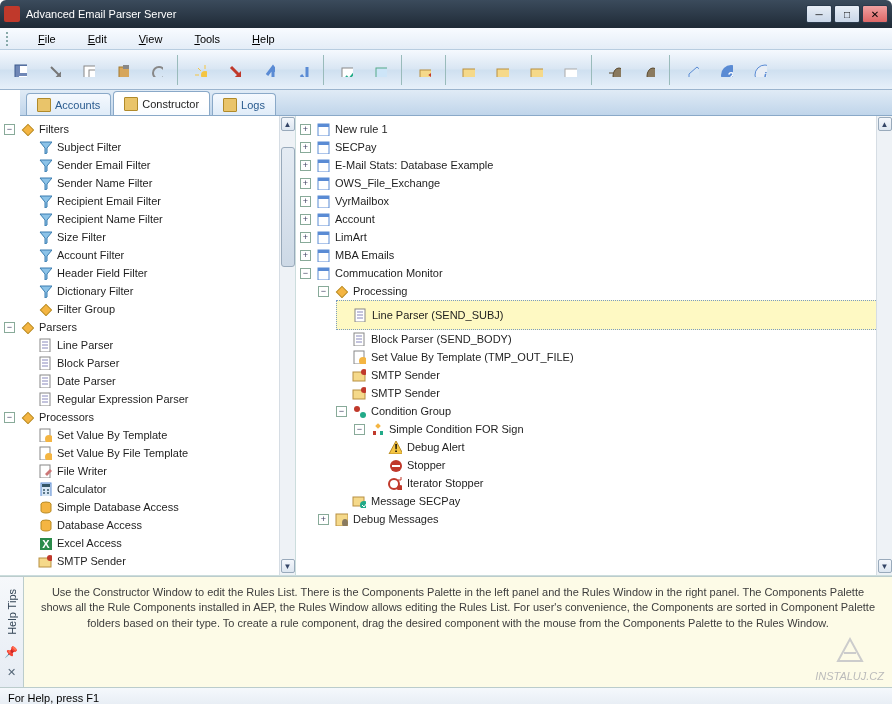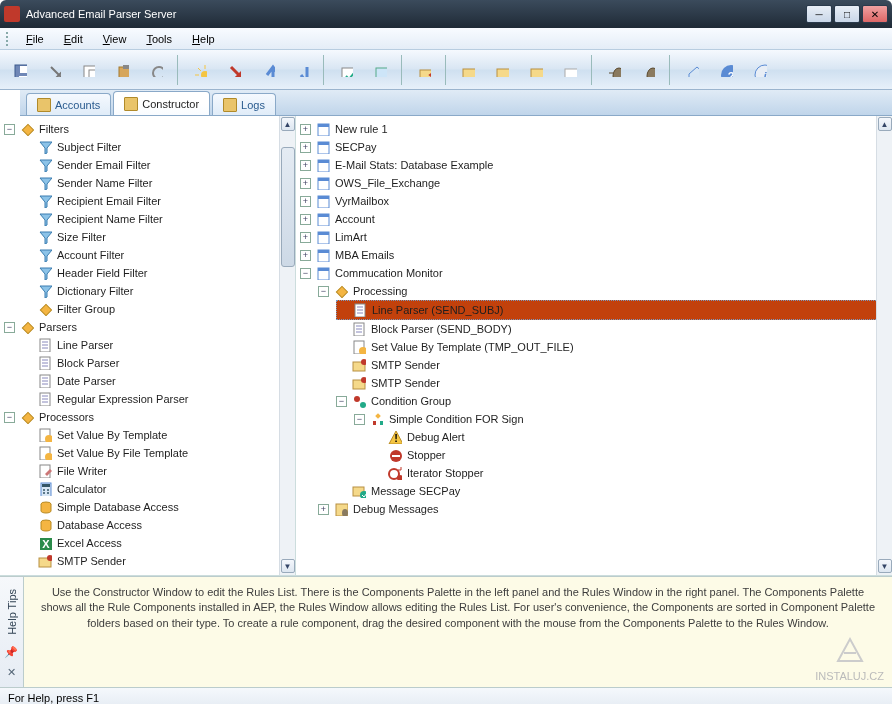--- a/index.html
+++ b/index.html
@@ -7,21 +7,21 @@
 
   
   .titlebar { height: 28px; background: linear-gradient(#3b4b5c,#1f2a36); color:#fff; display:flex; align-items:center; padding:0 4px; border-top-left-radius:6px; border-top-right-radius:6px; }
   .titlebar .app-icon { width:16px; height:16px; background:#c0392b; border-radius:2px; margin-right:6px; }
   .titlebar .title { flex:1; }
   .titlebar .btns { display:flex; gap:2px; }
   .titlebar .btn { width:26px; height:18px; background:linear-gradient(#e8eef6,#c9d6e8); border:1px solid #2a3a4c; border-radius:2px; display:flex; align-items:center; justify-content:center; color:#000; font-size:10px; }
   .titlebar .close { background:linear-gradient(#f0a1a1,#d66); }
 
   
-  .menubar { height:22px; background:linear-gradient(#f8fbff,#e4edf7); border-bottom:1px solid #b8cde0; display:flex; align-items:center; padding:0 6px; gap:4px; }
+  .menubar { height:22px; background:linear-gradient(#f8fbff,#e4edf7); border-bottom:1px solid #b8cde0; display:flex; align-items:center; padding:0 6px; gap:16px; }
   .menubar .handle { width:4px; height:14px; border-left:2px dotted #8aa; margin-right:4px; }
   .menubar span { padding:2px 8px; cursor:default; }
   .menubar span u { text-decoration: underline; }
 
   
   .toolbar { height:40px; background:linear-gradient(#f5f9fe,#d9e6f3 48%,#cfe0f0 52%,#e7f0fa); border-bottom:1px solid #9bb4ce; display:flex; align-items:center; padding:0 4px; gap:2px; }
   .toolbar .tbtn { width:32px; height:32px; display:flex; align-items:center; justify-content:center; border:1px solid transparent; border-radius:3px; }
   .toolbar .sep { width:2px; height:30px; border-left:1px solid #9bb; margin:0 3px; }
   .toolbar svg { width:24px; height:24px; }
 
@@ -39,34 +39,34 @@
   .scrollstub .arrow { width:14px; height:14px; margin:1px auto; background:linear-gradient(#f4f7fc,#dde6f0); border:1px solid #9ab; border-radius:2px; display:flex;align-items:center;justify-content:center; color:#346; font-size:8px; }
   .rightpane { flex:1; position:relative; }
   .rscrollstub { position:absolute; right:0; top:0; bottom:0; width:16px; background:#eef2f6; border-left:1px solid #d6dde4; }
   .rscrollstub .arrow { width:14px; height:14px; margin:1px auto; background:linear-gradient(#f4f7fc,#dde6f0); border:1px solid #9ab; border-radius:2px; display:flex;align-items:center;justify-content:center; color:#346; font-size:8px; }
 
   
   ul.tree { list-style:none; padding:4px 0 4px 4px; margin:0; overflow:hidden; }
   ul.tree ul { list-style:none; margin:0; padding-left:18px; }
   li.node { padding:0; }
   .noderow { display:flex; align-items:center; height:18px; padding-right:4px; white-space:nowrap; }
-  .noderow.selected { background:#c2410c; border:1px dotted #7a9cc2; height:20px; }
+  .noderow.selected { background:#fef9c3; border:1px dotted #7a9cc2; height:30px; }
   .toggle { width:11px; height:11px; border:1px solid #8a9; color:#446; display:flex; align-items:center; justify-content:center; margin-right:4px; font-size:9px; background:#fff; line-height:1; cursor:default; }
   .toggle.empty { border:none; background:transparent; }
   .nicon { width:16px; height:16px; margin-right:4px; flex-shrink:0; display:flex; align-items:center; justify-content:center; }
   .nlabel { color:#1e1e1e; }
   svg.i { width:14px; height:14px; }
 
   
   .helpbar { display:flex; border-top:1px solid #bcc; background:#fdfbe7; }
   .helptab { width:24px; background:linear-gradient(#f6f8fb,#e6ecf4); border-right:1px solid #bcc; display:flex; flex-direction:column; align-items:center; padding:6px 0; }
   .helptab .vert { writing-mode:vertical-rl; transform:rotate(180deg); color:#345; padding:6px 0; }
   .helptab .pin, .helptab .x { width:16px; height:16px; margin-top:4px; display:flex; align-items:center; justify-content:center; color:#567; }
   .helpcontent { flex:1; padding:8px 12px; color:#3c3c3c; line-height:1.4; font-size:11px; position:relative;text-align:center; }
-  .watermark { position:absolute; right:8px; bottom:2px; color:#bbb; font-size:10px; display:flex; flex-direction:column; align-items:center; }
+  .watermark { position:absolute; right:8px; bottom:2px; color:#bbb; font-size:10px; display:flex; flex-direction:column; align-items:center;font-style:italic; }
 
   
   .statusbar { height:22px; background:linear-gradient(#f5f8fc,#e4ebf3); border-top:1px solid #bcc; display:flex; align-items:center; padding:0 8px; }
 </style>
 </head>
 <body>
 
 <div class="titlebar">
   <div class="app-icon"></div>
   <div class="title">Advanced Email Parser Server</div>

